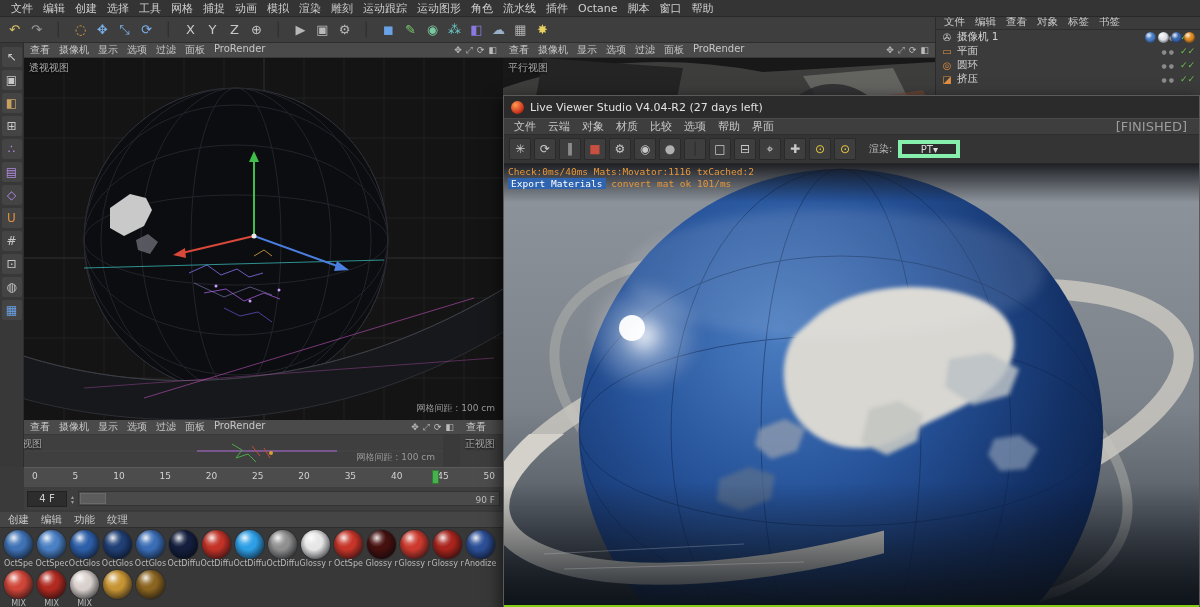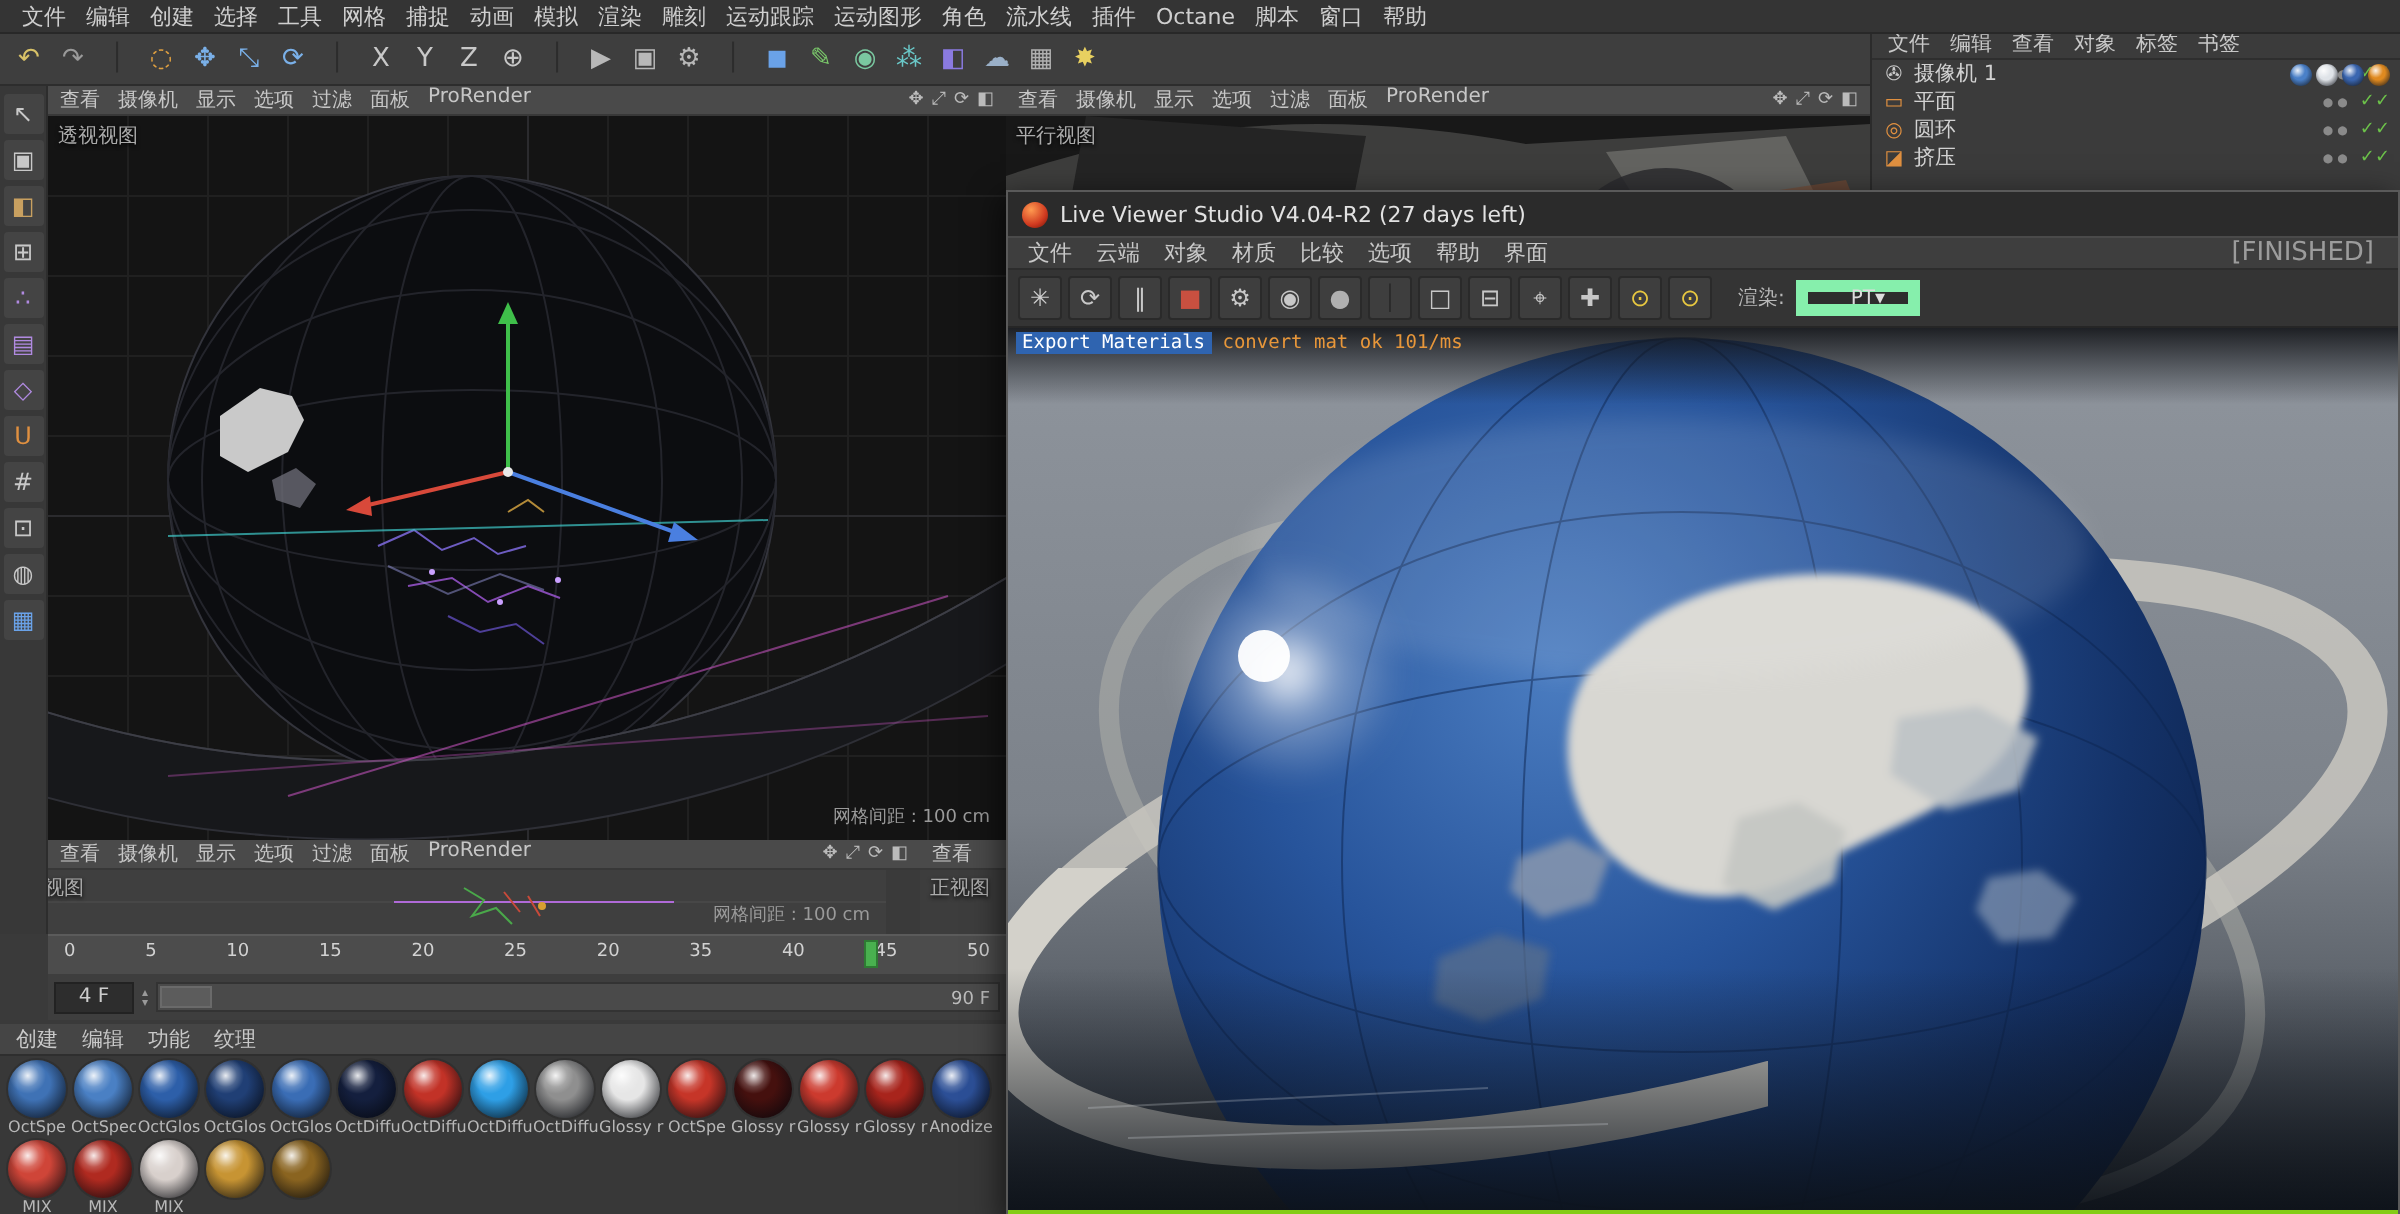--- a/index.html
+++ b/index.html
@@ -71,21 +71,21 @@
   
   #lv{position:absolute;left:503px;top:95px;width:697px;height:516px;background:#84cc16;border:1px solid #5a5a5a;box-shadow:-3px 3px 14px rgba(0,0,0,.55);z-index:20}
   #lvtitle{height:22px;background:#2b2b2b;display:flex;align-items:center;gap:6px;padding:0 7px;font-size:11px;color:#e2e2e2}
   #lvlogo{width:13px;height:13px;border-radius:50%;background:radial-gradient(circle at 35% 30%, #ff9a50, #d03a20 60%, #6d1206)}
   #lvmenu{height:17px;background:#3e3e3e;border-top:1px solid #4a4a4a;border-bottom:1px solid #2d2d2d;display:flex;align-items:center;padding:0 4px;font-size:11px;color:#c8c8c8}
   #lvmenu .mi{padding:0 6px}
   #lvfinished{margin-left:auto;color:#9c9c9c;font-size:13px;padding-right:8px}
   #lvtoolbar{height:29px;background:#343434;border-bottom:1px solid #262626;display:flex;align-items:center;gap:3px;padding:0 5px}
   .lvicon{width:22px;height:22px;background:#3e3e3e;border:1px solid #2a2a2a;border-radius:2px;display:flex;align-items:center;justify-content:center;font-size:12px}
   #lvrenderlabel{font-size:10px;color:#b8b8b8;margin-left:10px}
-  #lvdropdown{width:62px;height:18px;background:#2d2d2d;border:6px solid #86efac;display:flex;align-items:center;justify-content:flex-start;padding:0 21px;font-size:10px;color:#ddd;margin-left:3px}
+  #lvdropdown{width:62px;height:18px;background:#2d2d2d;border:4px solid #86efac;display:flex;align-items:center;justify-content:center;padding:0 21px;font-size:10px;color:#ddd;margin-left:3px}
   #lvrender{position:relative;height:441px;overflow:hidden;background:#7c828a}
   #lvstatus{position:absolute;left:4px;top:2px;font-size:9.5px;line-height:12px;color:#e8973a;z-index:2;font-family:"DejaVu Sans Mono",monospace;white-space:nowrap}
   .chip{background:#2f64b0;color:#fff;padding:0 3px}
 </style>
 </head>
 <body>
 
 <div id="menubar">
 
 <span class="mi">文件</span>
@@ -521,20 +521,21 @@
         <span class="lvicon" style="color: rgb(232, 200, 64);">⊙</span>
       </span>
     <span id="lvrenderlabel">渲染:</span>
     <span id="lvdropdown">
       <span>PT</span>
       <span>▾</span>
     </span>
   </div>
   <div id="lvrender">
     <div id="lvstatus">
+      <div>Check:0ms/40ms  Mats:Movator:1116 txCached:2</div>
       <div><span class="chip">Export Materials</span><span> convert mat ok 101/ms</span></div>
     </div>
     <svg width="697" height="441">
       <defs>
         <linearGradient id="bg" x1="0" y1="0" x2="0" y2="1">
           <stop offset="0" stop-color="#8f959d"></stop>
             <stop offset="0.55" stop-color="#7c828a"></stop>
           <stop offset="0.8" stop-color="#565c64"></stop>
             <stop offset="1" stop-color="#2e333a"></stop>
         </linearGradient>

